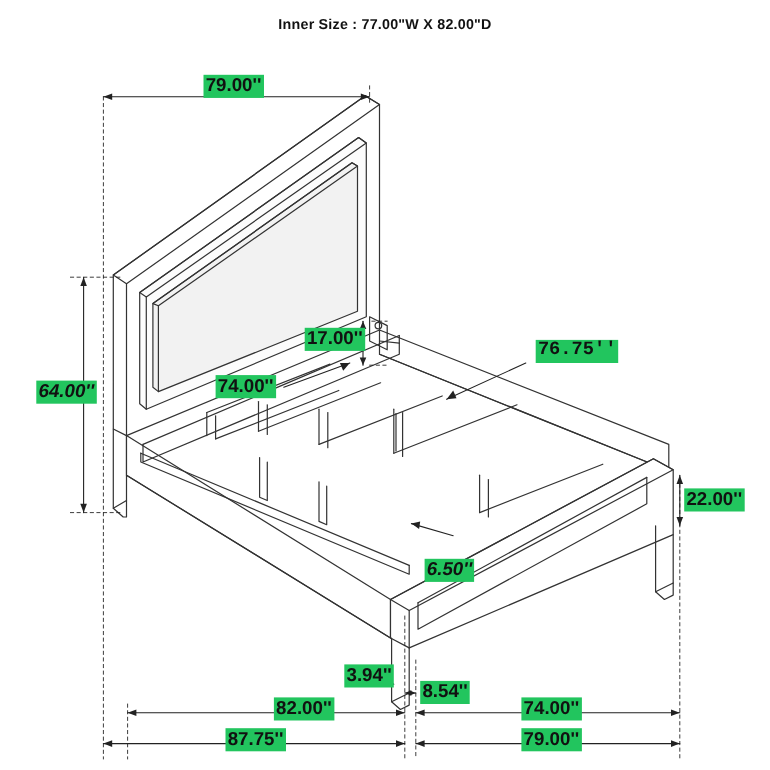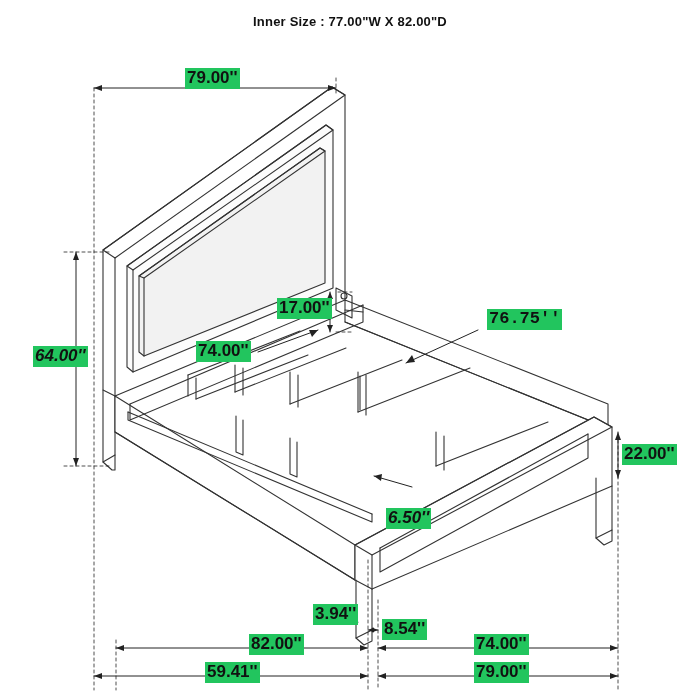--- a/index.html
+++ b/index.html
@@ -205,16 +205,16 @@
   <div class="dimlabel" style="left:33px;  top:346px;font-style:italic;">64.00''</div>
   <div class="dimlabel" style="left:277px; top:298px;">17.00''</div>
   <div class="dimlabel" style="left:196px; top:341px;">74.00''</div>
   <div class="dimlabel" style="left:487px; top:309px;font-family:Liberation Mono, monospace;">76.75''</div>
   <div class="dimlabel" style="left:622px; top:444px;">22.00''</div>
   <div class="dimlabel" style="left:386px; top:508px;font-style:italic;">6.50''</div>
   <div class="dimlabel" style="left:313px; top:604px;">3.94''</div>
   <div class="dimlabel" style="left:382px; top:619px;">8.54''</div>
   <div class="dimlabel" style="left:208px; top:634px;margin-left:41px;">82.00''</div>
   <div class="dimlabel" style="left:474px; top:634px;">74.00''</div>
-  <div class="dimlabel" style="left:205px; top:662px;">59.41''</div>
+  <div class="dimlabel" style="left:205px; top:662px;">87.75''</div>
   <div class="dimlabel" style="left:474px; top:662px;">79.00''</div>
 
 </div>
 
 </body></html>

